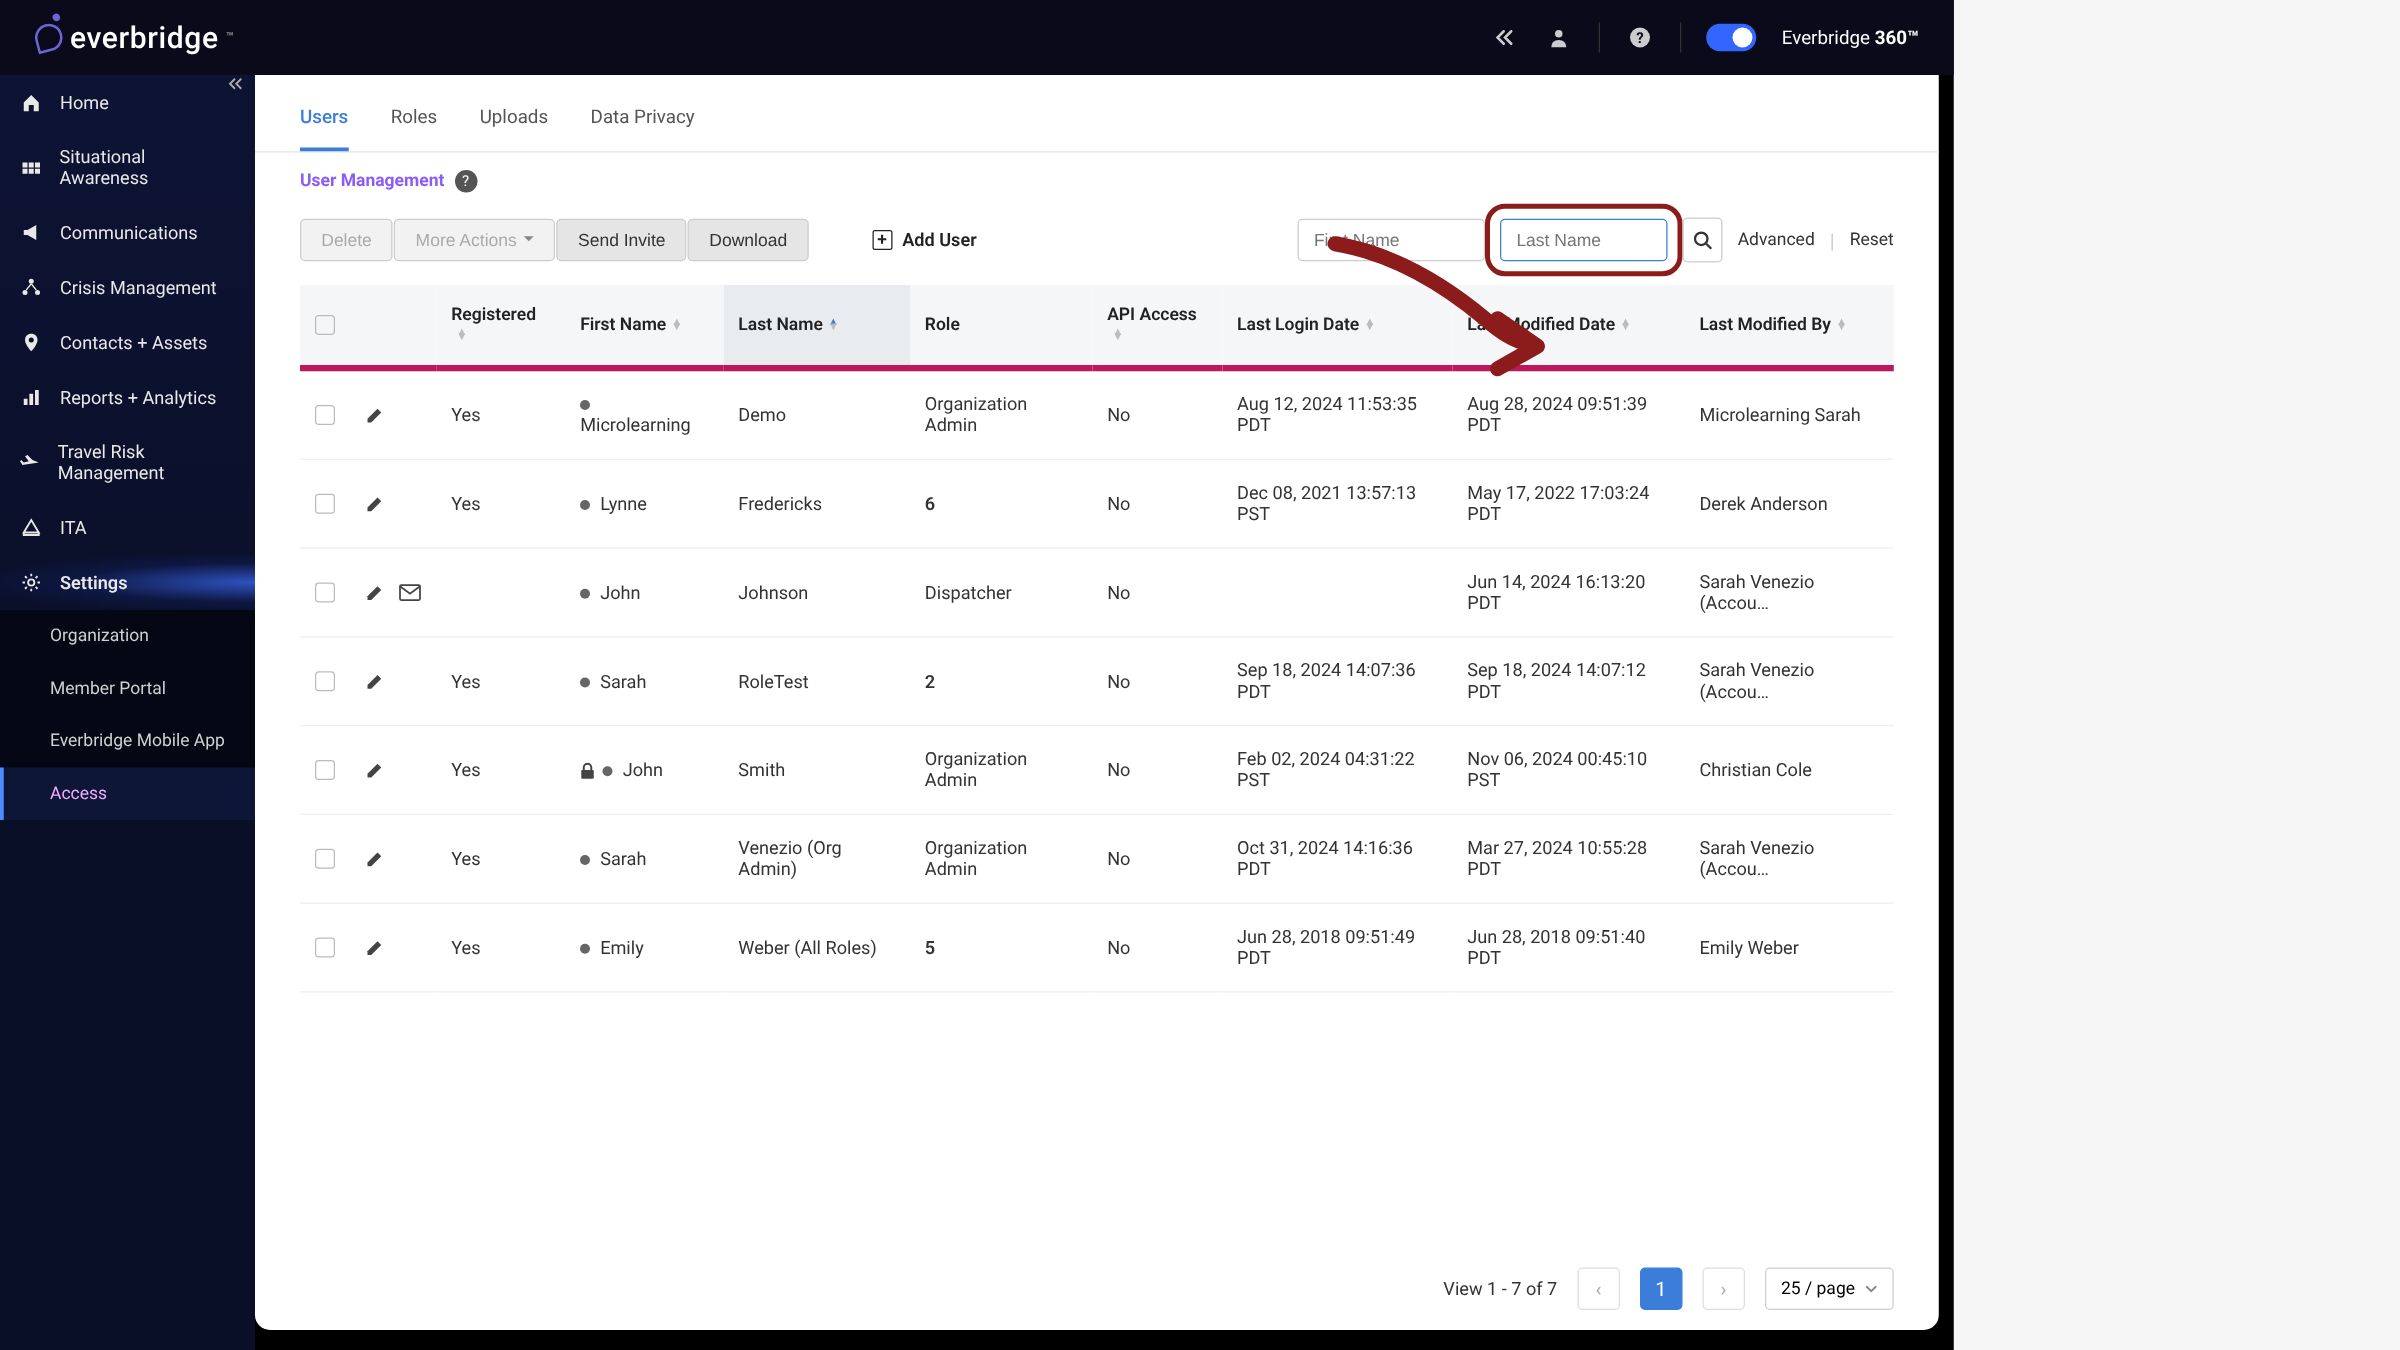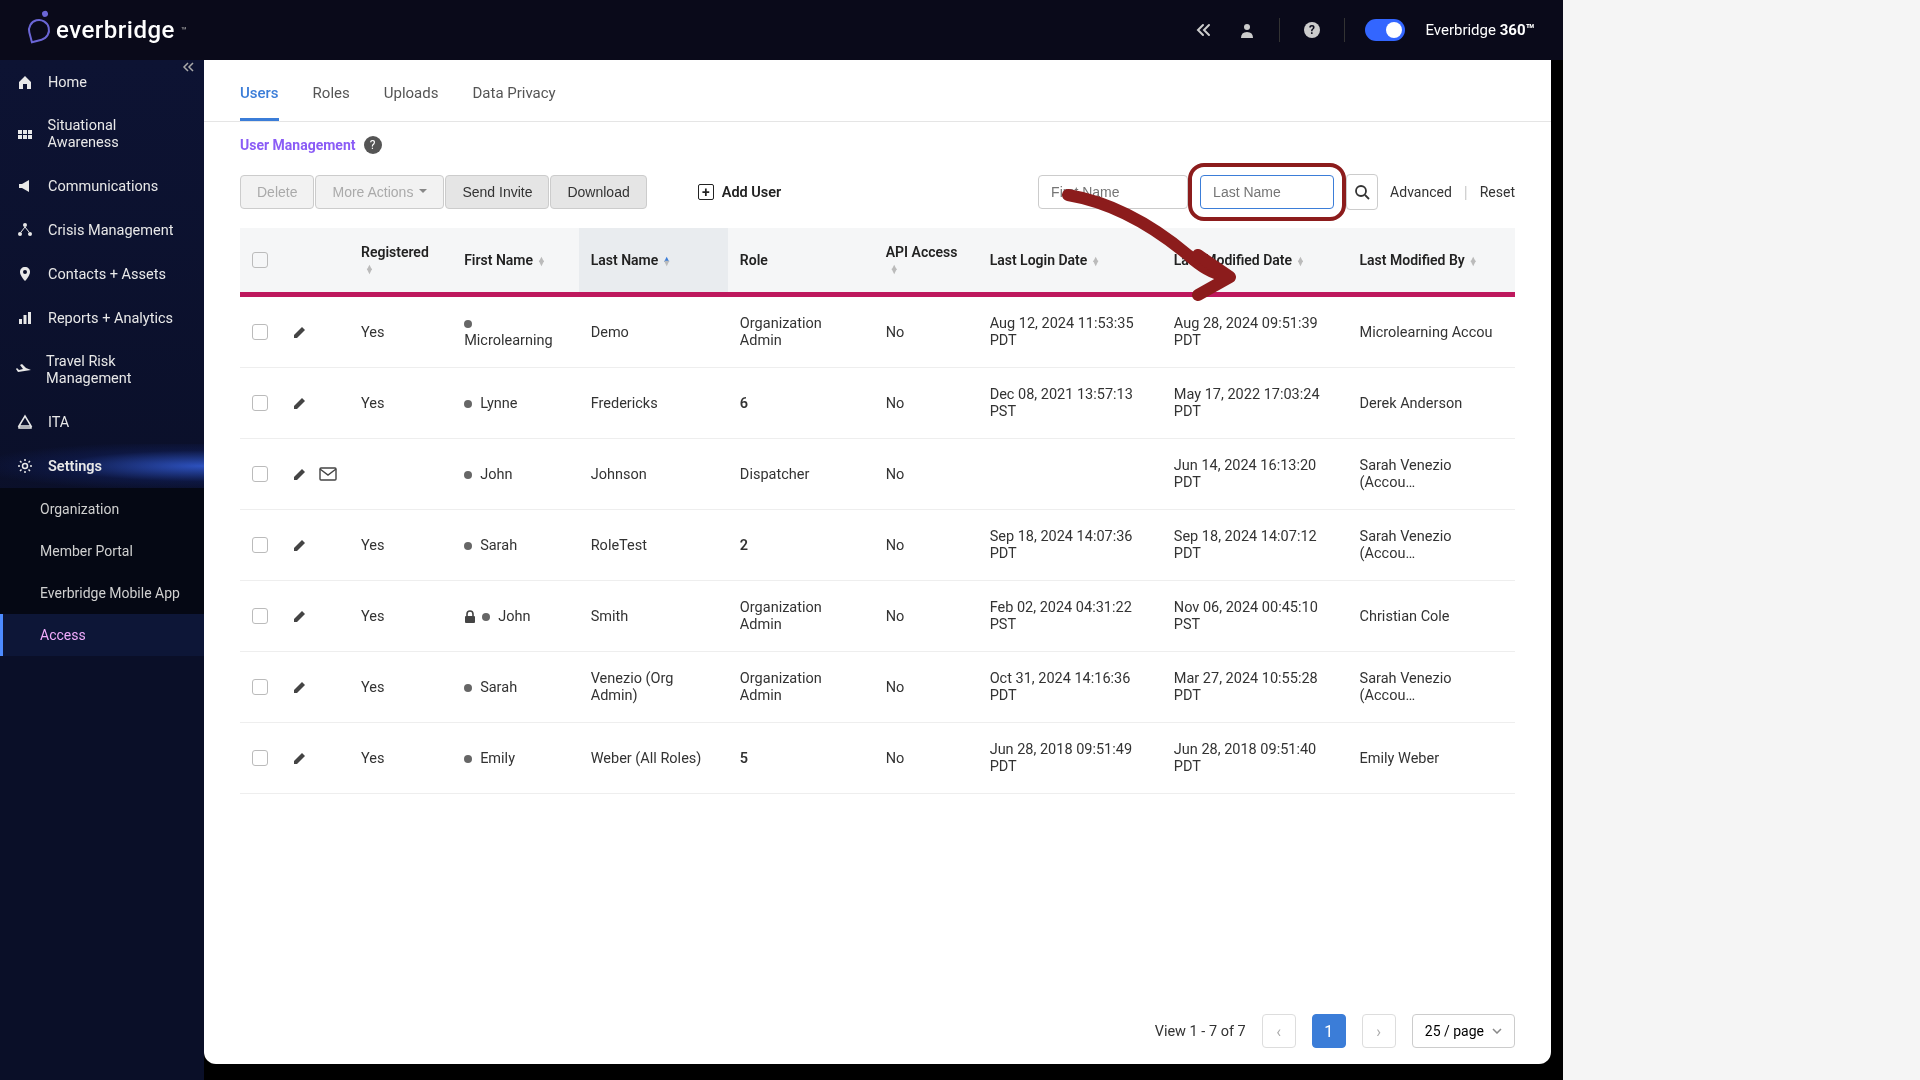--- a/index.html
+++ b/index.html
@@ -305,21 +305,21 @@
                       </span>
                     </div>
                   </td>
                   <td>Yes</td>
                   <td><span class="status-dot"></span>Microlearning</td>
                   <td>Demo</td>
                   <td class="">Organization Admin</td>
                   <td>No</td>
                   <td>Aug 12, 2024 11:53:35 PDT</td>
                   <td>Aug 28, 2024 09:51:39 PDT</td>
-                  <td>Microlearning Accou</td>
+                  <td>Microlearning Sarah</td>
                 </tr>
                 <tr>
                   <td>
                     <div class="checkbox"></div>
                   </td>
                   <td>
                     <div class="actions-cell">
                       <span class="edit-icon">
                         <svg width="15" height="15" viewBox="0 0 15 15">
                           <path d="M2 13 L2 10 L10 2 L13 5 L5 13 Z" fill="#444"></path>

